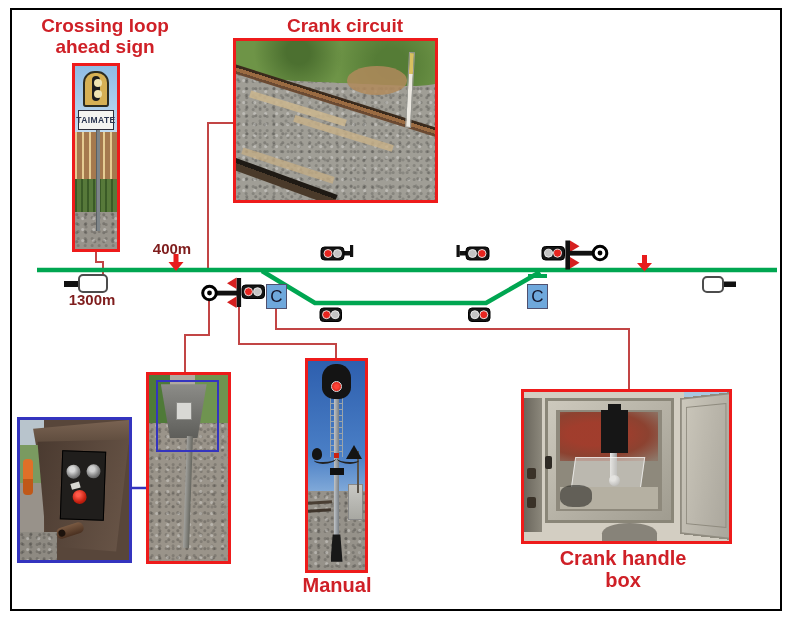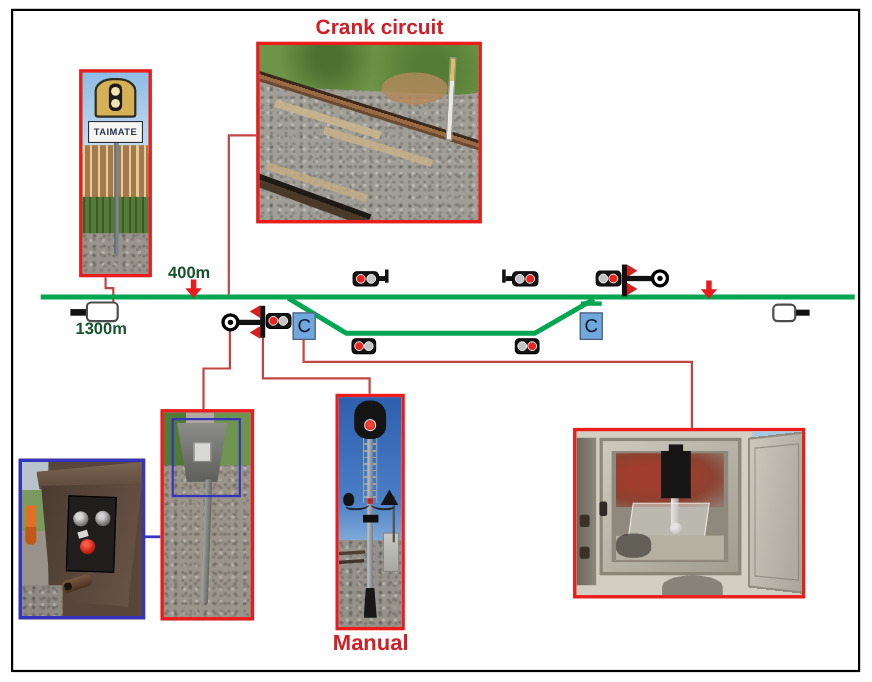--- a/index.html
+++ b/index.html
@@ -4,21 +4,21 @@
 <style>
   html,body{margin:0;padding:0;background:#fff;}
   *{box-sizing:border-box;}
   #canvas{position:relative;width:793px;height:620px;background:#fff;overflow:hidden;
           font-family:"Liberation Sans",sans-serif;}
   .frame{position:absolute;left:10px;top:8px;width:772px;height:603px;border:2.5px solid #000;}
   svg.overlay{position:absolute;left:0;top:0;width:793px;height:620px;}
 
   .callout-label{position:absolute;color:#cf2027;font-weight:600;text-align:center;
                  white-space:pre-line;line-height:1.12;}
-  .dist-label{position:absolute;color:#14532d;font-weight:700;font-size:15px;text-align:center;}
+  .dist-label{position:absolute;color:#7f1d1d;font-weight:700;font-size:15px;text-align:center;}
 
   .photo{position:absolute;border:3px solid #ee1b1b;overflow:hidden;background:#9a9a94;}
   .photo.blue{border-color:#3434bf;}
   .abs{position:absolute;}
 
   .speckle{background-image:
      radial-gradient(circle at 20% 30%, rgba(0,0,0,.20) 1px, transparent 2px),
      radial-gradient(circle at 70% 60%, rgba(255,255,255,.30) 1px, transparent 2px),
      radial-gradient(circle at 45% 80%, rgba(0,0,0,.16) 1px, transparent 2px),
      radial-gradient(circle at 85% 15%, rgba(0,0,0,.14) 1px, transparent 2px);
@@ -122,24 +122,27 @@
       <circle cx="600" cy="253" r="2.4" fill="#000"></circle>
     </g>
   </svg>
 
   <div class="cbox" style="left:266px;top:284px;">C</div>
   <div class="cbox" style="left:527px;top:284px;">C</div>
 
   <div class="dist-label" style="left:150px;top:240px;width:44px;">400m</div>
   <div class="dist-label" style="left:66px;top:291px;width:52px;">1300m</div>
 
+  <div class="callout-label" style="left:38px;top:15px;width:134px;font-size:19px;">Crossing loop
+ahead sign</div>
   <div class="callout-label" style="left:285px;top:15px;width:120px;font-size:19px;">Crank circuit</div>
   <div class="callout-label" style="left:298px;top:574px;width:78px;font-size:20px;">Manual</div>
-
-  <div class="photo" style="left:72px;top:63px;width:66px;height:189px;">
+  <div class="callout-label" style="left:542px;top:547px;width:162px;font-size:20px;">Crank handle box</div>
+
+  <div class="photo" style="left:72px;top:63px;width:48px;height:189px;">
     <div class="abs" style="left:0;top:0;width:100%;height:40%;background:linear-gradient(#8fbce4,#c6ddf0);"></div>
     <div class="abs" style="left:0;top:36%;width:100%;height:28%;background:#a5794e;
          background-image:repeating-linear-gradient(90deg, rgba(232,208,150,.95) 0 2px, transparent 2px 7px);"></div>
     <div class="abs" style="left:0;top:62%;width:100%;height:20%;background:#57793a;
          background-image:repeating-linear-gradient(90deg, rgba(30,60,20,.5) 0 2px, transparent 2px 6px);"></div>
     <div class="abs speckle" style="left:0;top:80%;width:100%;height:20%;background-color:#98948c;"></div>
     <div class="abs" style="left:49%;top:26%;width:4px;height:64%;background:#7d8488;border-left:1px solid #5a6064;"></div>
     <div class="abs" style="left:19%;top:2.5%;width:62%;height:20%;background:#d6b054;border:2px solid #2c2c20;
          border-radius:45% 45% 10% 10% / 32% 32% 8% 8%;">
       <div class="abs" style="left:31%;top:12%;width:38%;height:76%;background:#1c1c1c;border-radius:5px;">

